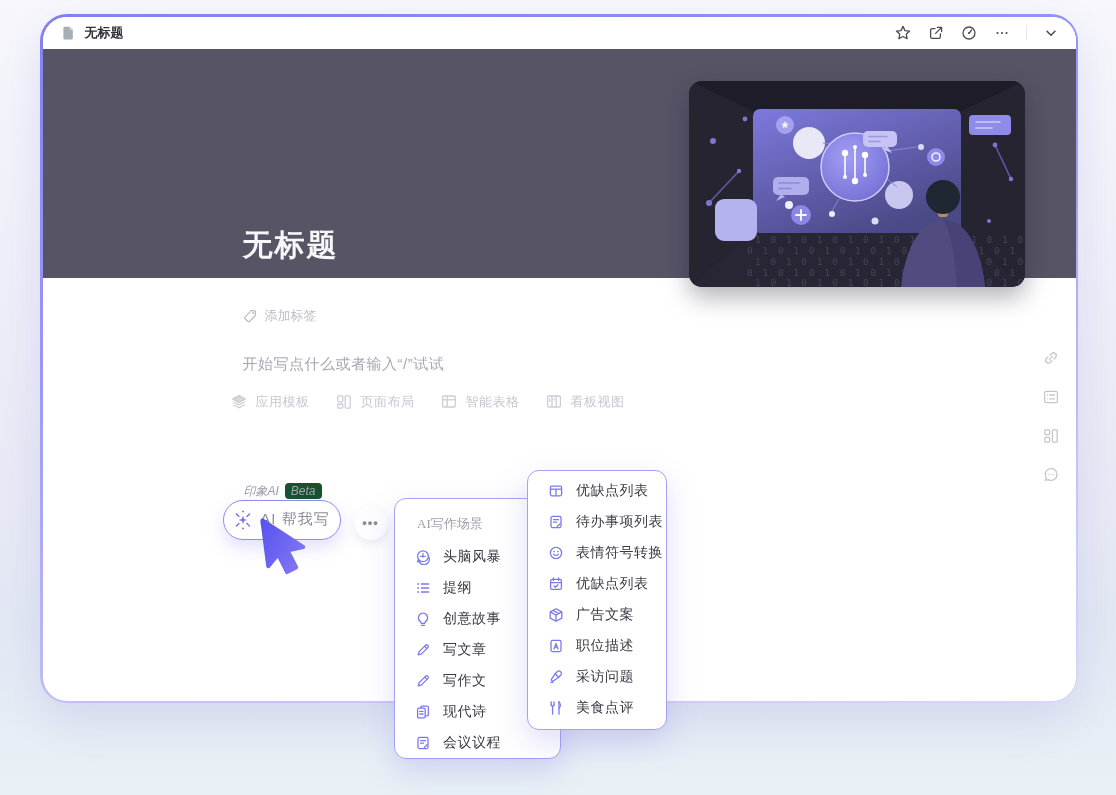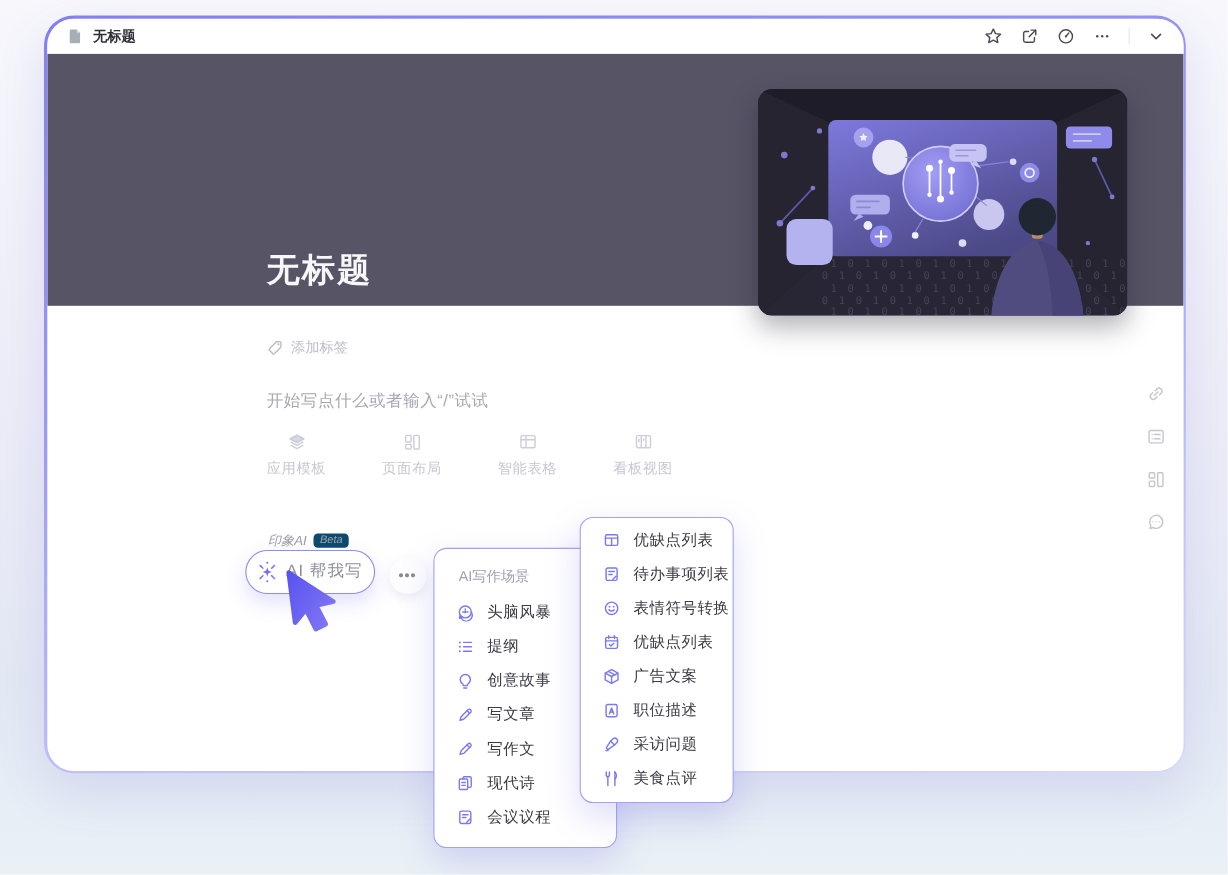--- a/index.html
+++ b/index.html
@@ -33,44 +33,44 @@
 
   
   .illus{ position:absolute; left:646px; top:64px; width:336px; height:206px; border-radius:13px;
           box-shadow:0 10px 24px rgba(30,28,50,.35); overflow:hidden; }
 
   
   .tag-row{ position:absolute; left:199px; top:290px; display:flex; align-items:center; gap:7px; color:#bdbdc8; cursor:pointer; }
   .tag-row span{ font-size:13px; }
   .placeholder{ position:absolute; left:200px; top:338px; font-size:15px; font-weight:500; color:#a7a7b5; letter-spacing:.5px; cursor:text; }
 
-  .tpl-item{ position:absolute; top:376px; width:80px; display:flex; flex-direction:column; align-items:center; gap:6px; cursor:pointer; }
+  .tpl-item{ position:absolute; top:376px; width:80px; display:flex; flex-direction:row; align-items:center; gap:6px; cursor:pointer;justify-content:space-between; }
   .tpl-item .tpl-label{ font-size:13px; color:#c7c7d3; letter-spacing:.5px; }
   .tpl-icon{ color:#cdcdda; height:18px; display:flex; align-items:center; }
 
   .ai-brand-row{ position:absolute; left:201px; top:466px; display:flex; align-items:center; gap:6px;font-style:italic; }
   .ai-brand{ font-size:12px; color:#9b9baa; }
-  .ai-beta{ font-size:10px; color:#a2a2b2; background:#0c4a6e; border-radius:4px; padding:1px 6px; }
+  .ai-beta{ font-size:12px; color:#a2a2b2; background:#14532d; border-radius:4px; padding:1px 6px; }
 
   .ai-button{ position:absolute; left:180px; top:483px; width:118px; height:40px; border-radius:20px;
     background:#fff; border:1.5px solid #8f8cf2; display:flex; align-items:center; justify-content:center; gap:7px;
     box-shadow:0 8px 18px rgba(124,120,240,.22); cursor:pointer; }
   .ai-button .ai-btn-label{ font-size:15px; color:#8d8d9e; letter-spacing:1px; }
 
   .more-button{ position:absolute; left:311px; top:489px; width:34px; height:34px; border-radius:50%;
     background:#fdfdfe; box-shadow:0 4px 10px rgba(140,140,190,.18); display:flex; align-items:center; justify-content:center;
     color:#8a8a96; font-size:13px; font-weight:700; letter-spacing:1px; cursor:pointer; }
 
   .side-icons{ position:absolute; left:999px; top:332px; display:flex; flex-direction:column; gap:21px; }
   .side-icon{ width:18px; height:18px; color:#c6c6d0; cursor:pointer; }
 
   
   .menu{ position:absolute; background:#fff; border:1.5px solid #a3a1f4; border-radius:12px;
     box-shadow:0 12px 30px rgba(126,123,230,.25); }
-  .menu1{ left:394px; top:498px; width:167px; padding:16px 0 12px; z-index:5; }
+  .menu1{ left:394px; top:498px; width:167px; padding:16px 0 0; z-index:5;font-family:Liberation Serif, serif; }
   .menu2{ left:527px; top:470px; width:140px; padding:4px 0 6px; z-index:6; }
   .menu-header{ font-size:13px; color:#9fa0ae; padding:0 0 8px 22px; line-height:18px; }
   .menu-item{ height:31px; display:flex; align-items:center; gap:12px; padding-left:20px; cursor:pointer; }
   .menu-item .mi-icon{ width:16px; height:16px; color:#7b79ef; flex:0 0 16px; display:flex; align-items:center; }
   .menu-item .mi-label{ font-size:14px; color:#3a3a45; letter-spacing:.5px; }
 
   
   .cursor{ position:absolute; left:252px; top:514px; z-index:10; pointer-events:none; }
 
   svg{ display:block; }

